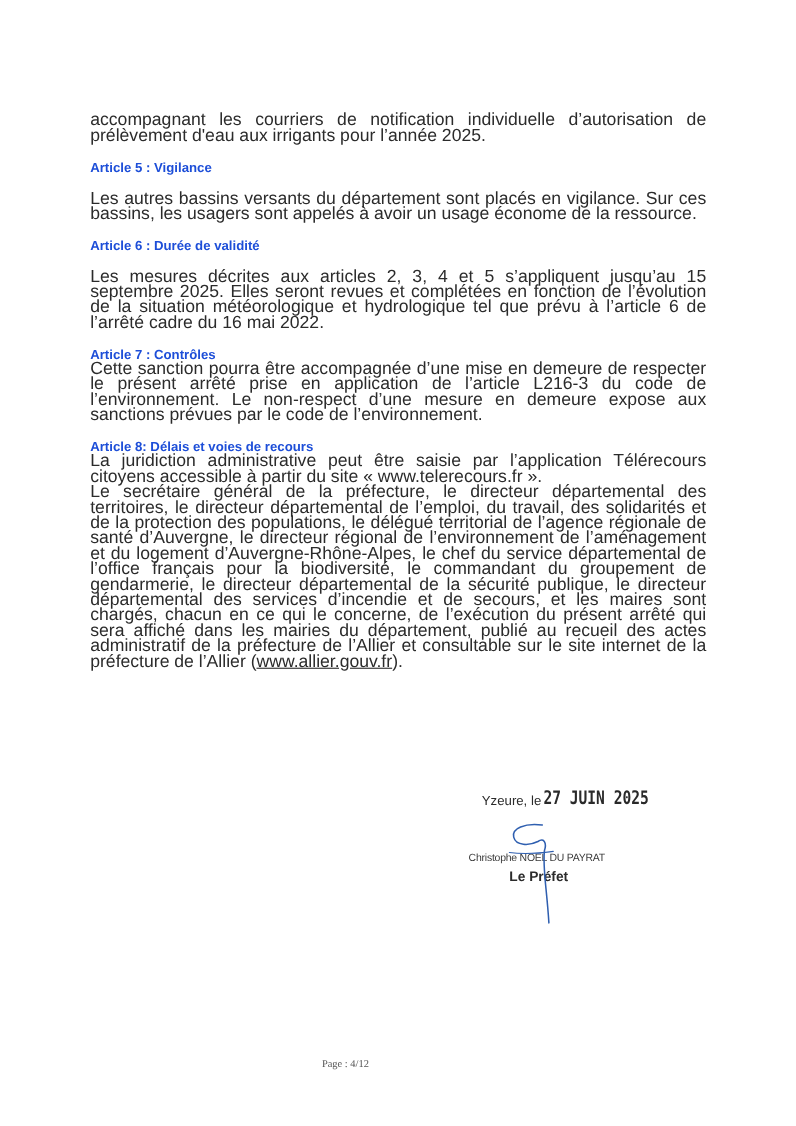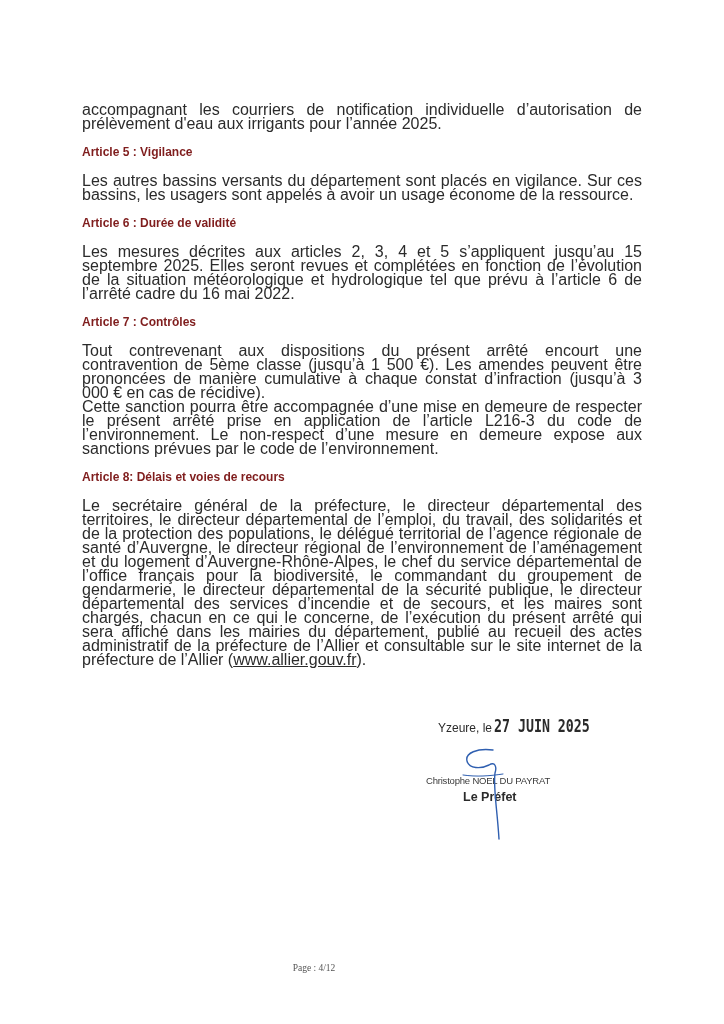--- a/index.html
+++ b/index.html
@@ -1,21 +1,21 @@
 <!DOCTYPE html>
 <html><head>
   <meta charset="utf-8">
   <style>
     html, body { margin: 0; padding: 0; background: #ffffff; }
     body { width: 724px; height: 1024px; position: relative; overflow: hidden;
            font-family: "Liberation Sans", sans-serif; color: #2b2b2b; }
     .page { position: absolute; left: 82px; top: 103px; width: 560px; }
     .para { font-size: 16px; line-height: 14px; text-align: justify; margin: 0; }
     .para + .para { margin-top: 0; }
-    .heading { font-size: 12px; line-height: 14px; font-weight: bold; margin: 0; color: #7f1d1d; }
+    .heading { font-size: 12px; line-height: 14px; font-weight: bold; margin: 0; color: #1d4ed8; }
     .gap-before-h { margin-top: 14px; }
     .gap-after-h { margin-top: 15px; }
     .link { text-decoration: underline; }
     .sign-block { position: absolute; left: 0; top: 0; width: 724px; height: 1024px; pointer-events: none; border-radius: 29px; }
     .place-date { position: absolute; left: 438px; top: 721px; font-size: 12px; color: #2b2b2b; }
     .stamp-date { position: absolute; left: 494px; top: 716px; font-family: "DejaVu Sans Mono", monospace;
                   font-weight: bold; font-size: 17px; letter-spacing: 0px; color: #2a2a2a;
                   transform: scaleX(0.78); transform-origin: left center; }
     .title-signer { position: absolute; left: 463px; top: 790px; font-size: 12.5px; font-weight: bold; color: #2b2b2b; }
     .name-signer { position: absolute; left: 426px; top: 775px; font-size: 9.5px; color: #3a3a3a; letter-spacing: -0.2px; }
@@ -29,24 +29,24 @@
 <div class="page">
   <p class="para">accompagnant les courriers de notification individuelle d’autorisation de prélèvement d'eau aux irrigants pour l’année 2025.</p>
 
   <h3 class="heading gap-before-h">Article 5 : Vigilance</h3>
   <p class="para gap-after-h">Les autres bassins versants du département sont placés en vigilance. Sur ces bassins, les usagers sont appelés à avoir un usage économe de la ressource.</p>
 
   <h3 class="heading gap-before-h">Article 6 : Durée de validité</h3>
   <p class="para gap-after-h">Les mesures décrites aux articles 2, 3, 4 et 5 s’appliquent jusqu’au 15 septembre 2025. Elles seront revues et complétées en fonction de l’évolution de la situation météorologique et hydrologique tel que prévu à l’article 6 de l’arrêté cadre du 16 mai 2022.</p>
 
   <h3 class="heading gap-before-h">Article 7 : Contrôles</h3>
-  <p class="para gap-after-h">Tout contrevenant aux dispositions du présent arrêté encourt une contravention de 5ème classe (jusqu’à 1 500 €). Les amendes peuvent être prononcées de manière cumulative à chaque constat d’infraction (jusqu’à 3 000 € en cas de récidive).</p>
   <p class="para">Cette sanction pourra être accompagnée d’une mise en demeure de respecter le présent arrêté prise en application de l’article L216-3 du code de l’environnement. Le non-respect d’une mesure en demeure expose aux sanctions prévues par le code de l’environnement.</p>
 
   <h3 class="heading gap-before-h">Article 8: Délais et voies de recours</h3>
+  <p class="para">La juridiction administrative peut être saisie par l’application Télérecours citoyens accessible à partir du site « www.telerecours.fr ».</p>
 
   <p class="para gap-after-h"><span>Le secrétaire général de la préfecture, le directeur départemental des territoires, le directeur départemental de l’emploi, du travail, des solidarités et de la protection des populations, le délégué territorial de l’agence régionale de santé d’Auvergne, le directeur régional de l’environnement de l’aménagement et du logement d’Auvergne-Rhône-Alpes, le chef du service départemental de l’office français pour la biodiversité, le commandant du groupement de gendarmerie, le directeur départemental de la sécurité publique, le directeur départemental des services d’incendie et de secours, et les maires sont chargés, chacun en ce qui le concerne, de l’exécution du présent arrêté qui sera affiché dans les mairies du département, publié au recueil des actes administratif de la préfecture de l’Allier et consultable sur le site internet de la préfecture de l’Allier (</span><span class="link">www.allier.gouv.fr</span><span>).</span></p>
 </div>
 
 <div class="sign-block">
   <span class="place-date">Yzeure, le</span>
   <span class="stamp-date">27 JUIN 2025</span>
   <span class="title-signer">Le Préfet</span>
   <span class="name-signer">Christophe NOEL DU PAYRAT</span>
   <svg class="signature" viewBox="0 0 70 95">

